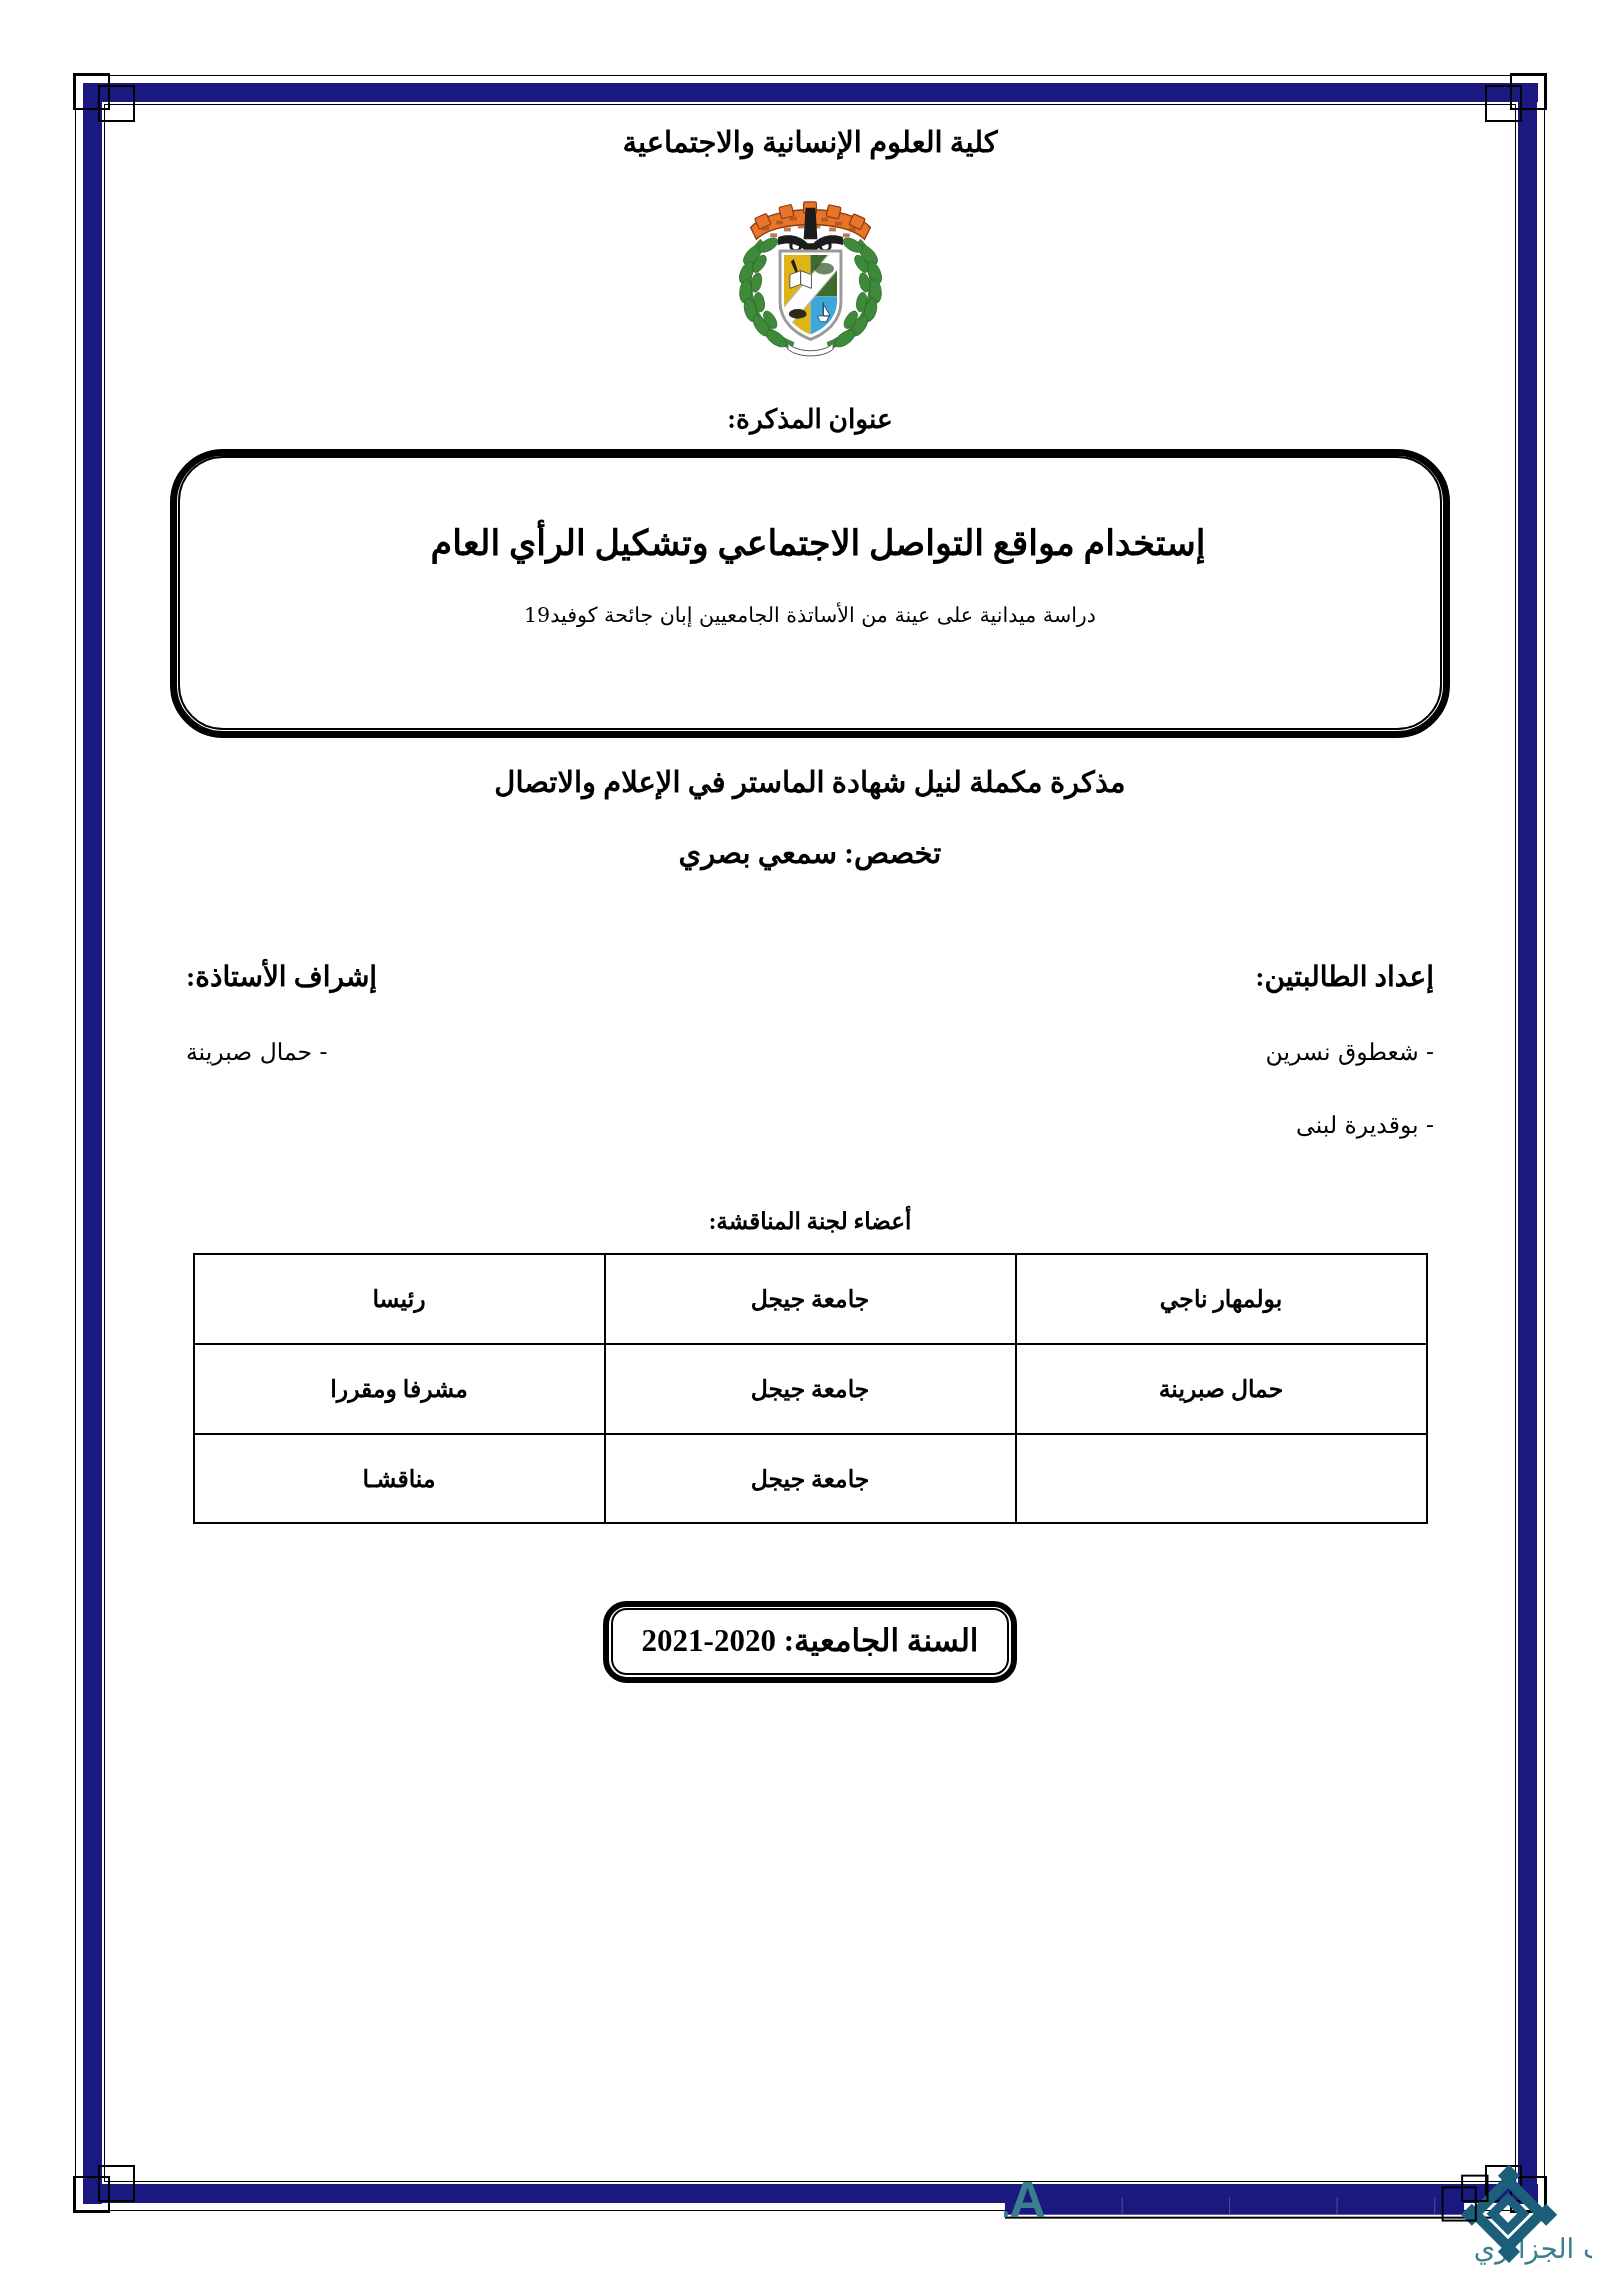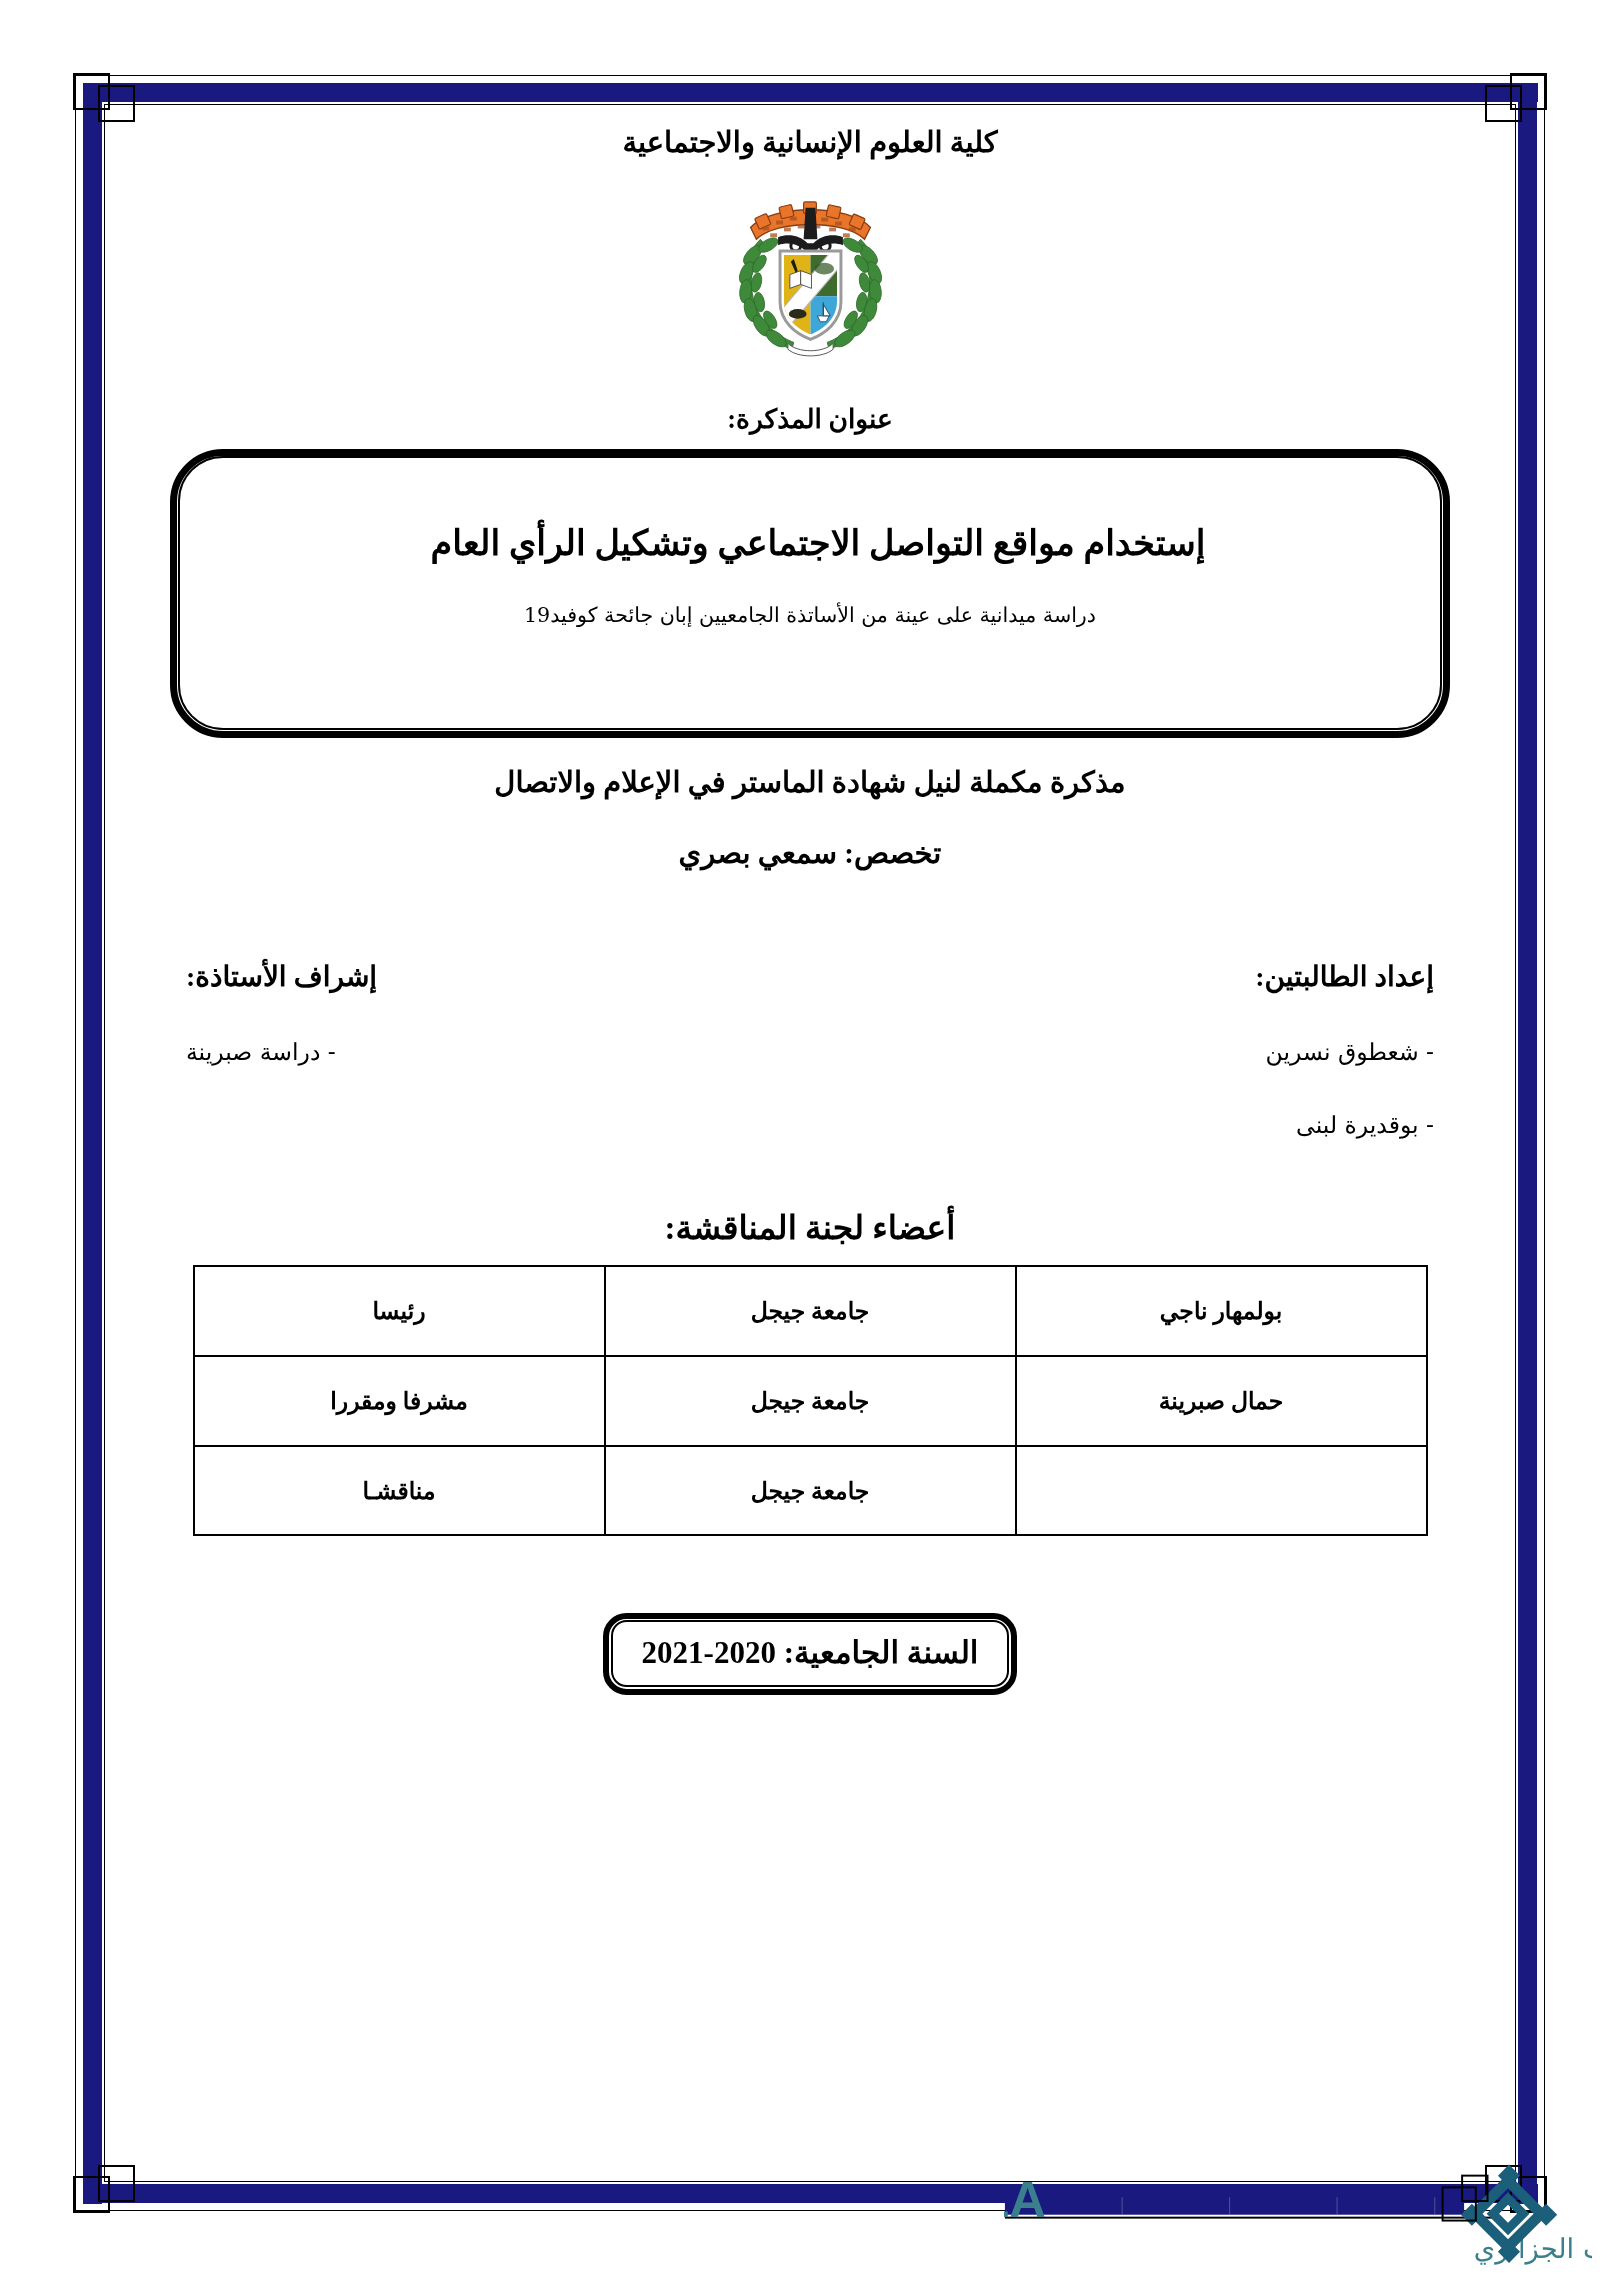--- a/index.html
+++ b/index.html
@@ -166,21 +166,21 @@
     color: #000;
     margin-top: 45px;
     direction: rtl;
   }
   .people-col.left .people-name { margin-right: 0; }
 
   
   .jury-label {
     font-family: "Liberation Serif", "DejaVu Serif", serif;
     font-weight: bold;
-    font-size: 33px;
+    font-size: 23px;
     color: #000;
     margin-top: 69px;
   }
   #jury-table {
     margin: 17.6px auto 0 auto;
     width: 1235px;
     border-collapse: collapse;
     direction: rtl;
     table-layout: fixed;
   }
@@ -364,21 +364,21 @@
   <div class="spec-line">تخصص: سمعي بصري</div>
 
   <div id="people">
     <div class="people-col right">
       <div class="people-head">إعداد الطالبتين:</div>
       <div class="people-name">- شعطوق نسرين</div>
       <div class="people-name">- بوقديرة لبنى</div>
     </div>
     <div class="people-col left">
       <div class="people-head">إشراف الأستاذة:</div>
-      <div class="people-name">-   دراسة صبرينة</div>
+      <div class="people-name">-   حمال صبرينة</div>
     </div>
   </div>
 
   <div class="jury-label">أعضاء لجنة المناقشة:</div>
 
   <table id="jury-table">
     <tbody>
       <tr>
         <td>بولمهار ناجي</td>
         <td>جامعة جيجل</td>

